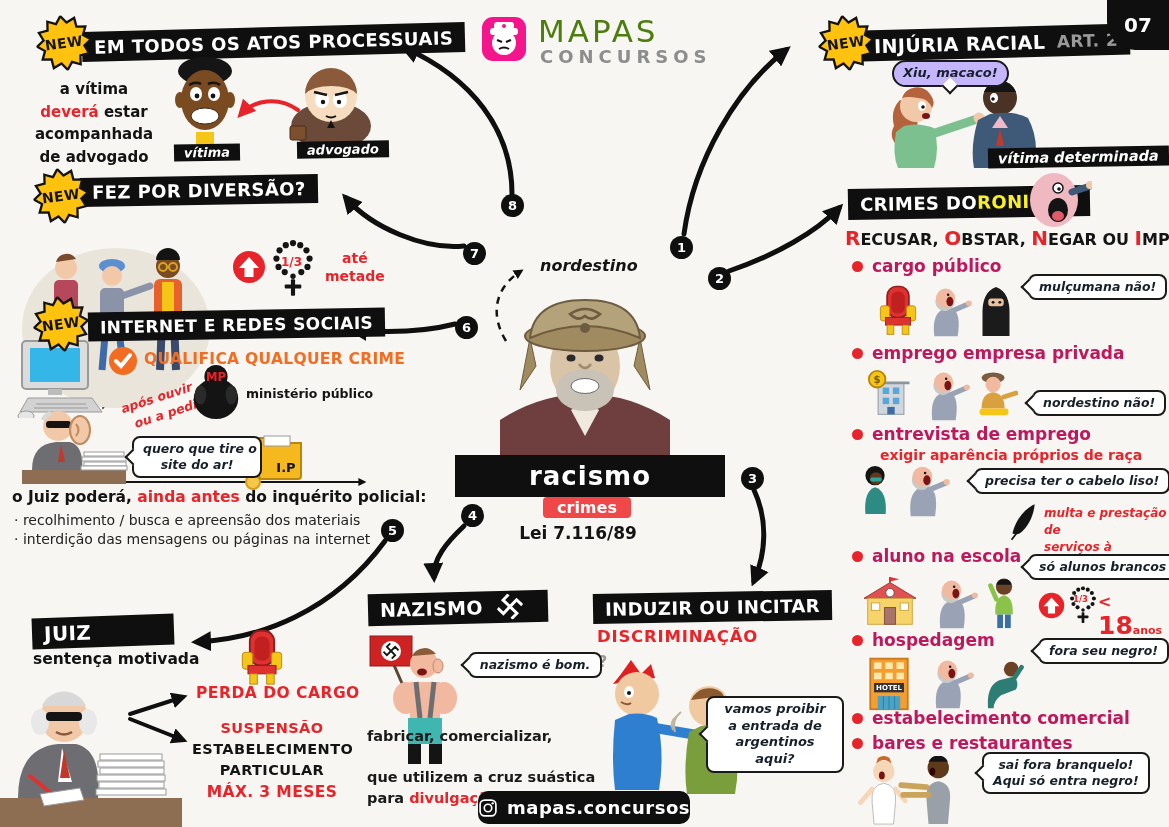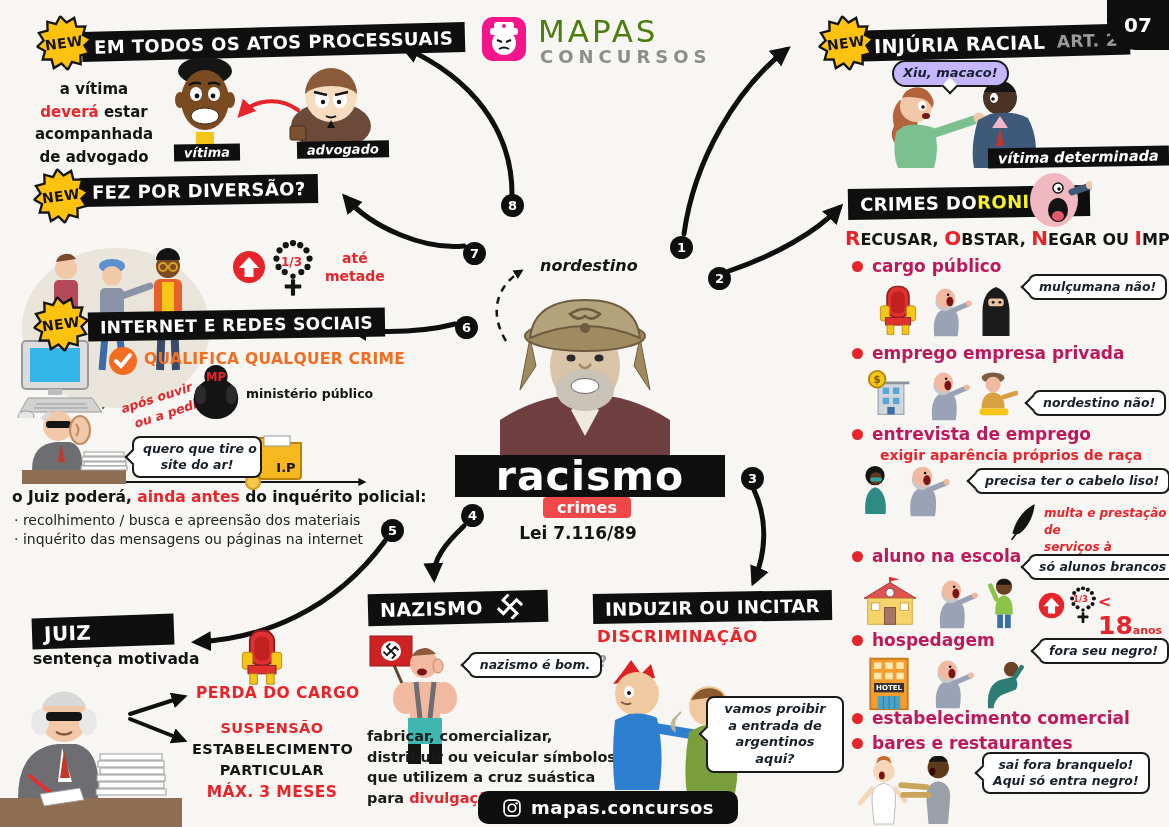--- a/index.html
+++ b/index.html
@@ -348,21 +348,21 @@
 <svg class="abs z2" style="left:256px;top:428px" width="48" height="52" viewBox="0 0 48 52">
   <path d="M3,10 h14 l4,5 h24 v33 a3,3 0 0 1 -3,3 h-36 a3,3 0 0 1 -3,-3 Z" fill="#f5b81e" stroke="#b8860b" stroke-width="2"></path>
   <rect x="8" y="8" width="26" height="10" fill="#fff" stroke="#999"></rect>
   <text x="30" y="44" text-anchor="middle" font-size="13" font-weight="bold" fill="#141414">I.P</text>
 </svg>
 <div class="abs z2" style="left:12px;top:488px;font-size:15.5px;font-weight:800">
   <span>o Juiz poderá, </span><span class="red">ainda antes</span><span> do inquérito policial:</span>
 </div>
 <div class="abs z2" style="left:14px;top:511px;font-size:14px;font-weight:500;line-height:1.35;color:#222">
   <div>· <span>recolhimento / busca e apreensão dos materiais</span></div>
-  <div>· <span>inquérito das mensagens ou páginas na internet</span></div>
+  <div>· <span>interdição das mensagens ou páginas na internet</span></div>
 </div>
 
 <div class="abs banner z2" style="left:32px;top:616px;height:31px;width:118px;font-size:20px;transform:rotate(-2deg)">
   <span>JUIZ</span>
 </div>
 <div class="abs z2" style="left:33px;top:650px;font-size:15.5px;font-weight:600">sentença motivada</div>
 <svg class="abs z2" style="left:238px;top:628px" width="48" height="58">
     <use href="#sym-throne"></use>
   </svg>
 <div class="abs z2 red" style="left:196px;top:684px;font-weight:800;font-size:15.5px;letter-spacing:.5px">PERDA DO CARGO</div>
@@ -405,21 +405,21 @@
   <path d="M85,52 q8,-5 16,-1" stroke="#555" stroke-width="2.5" fill="none"></path>
   <path d="M113,51 q8,-4 16,1" stroke="#555" stroke-width="2.5" fill="none"></path>
   <path d="M101,66 q6,8 12,0" stroke="#a0886a" stroke-width="2.5" fill="none"></path>
   <polygon points="52,40 42,92 58,68" fill="#a08a5f" stroke="#6d5c3f"></polygon>
   <polygon points="162,40 172,92 156,68" fill="#a08a5f" stroke="#6d5c3f"></polygon>
   <ellipse cx="107" cy="38" rx="60" ry="15" fill="#a08a5f" stroke="#6d5c3f" stroke-width="2"></ellipse>
   <path d="M52,40 Q56,2 107,2 Q158,2 162,40 Q134,28 107,28 Q80,28 52,40 Z" fill="#b3a27a" stroke="#6d5c3f" stroke-width="2"></path>
   <circle cx="107" cy="30" r="5" fill="#6d5c3f"></circle>
   <path d="M92,16 q15,-10 30,0 q-8,8 -15,2 q-7,6 -15,-2 Z" fill="none" stroke="#6d5c3f" stroke-width="2.5"></path>
 </svg>
-<div class="abs banner z3" style="left:455px;top:455px;width:246px;height:42px;font-size:41px;justify-content:center;letter-spacing:1px">
+<div class="abs banner z3" style="left:455px;top:455px;width:246px;height:42px;font-size:26px;justify-content:center;letter-spacing:1px">
   <span>racismo</span>
 </div>
 <div class="abs z3" style="left:543px;top:497px;background:#f04848;color:#fff;font-weight:800;font-size:16px;padding:1px 14px;border-radius:4px">crimes</div>
 <div class="abs z2" style="left:455px;top:523px;width:246px;text-align:center;font-size:17px;font-weight:700">Lei 7.116/89</div>
 
 <div class="number" style="left:670px;top:236px">1</div>
 <div class="number" style="left:708px;top:267px">2</div>
 <div class="number" style="left:741px;top:467px">3</div>
 <div class="number" style="left:461px;top:504px">4</div>
 <div class="number" style="left:381px;top:519px">5</div>
@@ -453,21 +453,21 @@
   <line x1="72" y1="54" x2="68" y2="90" stroke="#6e6e72" stroke-width="5"></line>
   <rect x="46" y="90" width="34" height="26" fill="#3fb6b0"></rect>
   <rect x="46" y="116" width="13" height="20" fill="#141414"></rect>
     <rect x="67" y="116" width="13" height="20" fill="#141414"></rect>
 </svg>
 <div class="bubble t-l" style="left:468px;top:652px;width:112px">
   <span class="bl">nazismo é bom.</span>
 </div>
 <div class="abs z2" style="left:367px;top:726px;font-size:14.5px;font-weight:600;line-height:1.42;color:#1a1a1a">
   <span>fabricar, comercializar,</span><br>
-  <span>distribuir ou veicular símbolos</span><br>
+  <br>
   <span>que utilizem a cruz suástica</span><br>
   <span>para </span><span class="red">divulgação do nazismo.</span>
 </div>
 
 <div class="abs banner z2" style="left:593px;top:592px;height:30px;font-size:18px;transform:rotate(-1deg)">
   <span>INDUZIR OU INCITAR</span>
 </div>
 <div class="abs z2 red" style="left:597px;top:627px;font-weight:800;font-size:16.5px;letter-spacing:.8px">DISCRIMINAÇÃO</div>
 <div class="abs z2" style="left:598px;top:652px;color:#9a9a9a;font-weight:700;font-size:16px">?</div>
 <svg class="abs z2" style="left:585px;top:658px" width="185" height="160" viewBox="0 0 185 160">
@@ -659,20 +659,20 @@
   <ellipse cx="76" cy="16" rx="3" ry="4" fill="#300"></ellipse>
   <path d="M70,46 Q68,28 82,26 Q96,28 94,46 L92,70 L72,70 Z" fill="#9aa0a8"></path>
   <line x1="70" y1="32" x2="44" y2="30" stroke="#caa45a" stroke-width="6" stroke-linecap="round"></line>
   <line x1="72" y1="40" x2="46" y2="40" stroke="#caa45a" stroke-width="6" stroke-linecap="round"></line>
 </svg>
 <div class="bubble t-l" style="left:982px;top:752px">
   <span class="bl">sai fora branquelo!</span>
     <span class="bl">Aqui só entra negro!</span>
 </div>
 
-<div class="abs z3" style="left:478px;top:791px;height:33px;background:#0f0f0f;border-radius:10px;display:flex;align-items:center;padding:0 24px;gap:9px">
+<div class="abs z3" style="left:478px;top:791px;height:33px;background:#0f0f0f;border-radius:10px;display:flex;align-items:center;padding:0 0;gap:9px">
   <svg width="20" height="20" viewBox="0 0 24 24">
     <rect x="2.5" y="2.5" width="19" height="19" rx="5.5" fill="none" stroke="#fff" stroke-width="2"></rect>
     <circle cx="12" cy="12" r="4.5" fill="none" stroke="#fff" stroke-width="2"></circle>
     <circle cx="17.6" cy="6.4" r="1.4" fill="#fff"></circle>
   </svg>
   <span style="color:#fff;font-weight:800;font-size:18px;letter-spacing:.5px">mapas.concursos</span>
 </div>
 
 </body></html>

